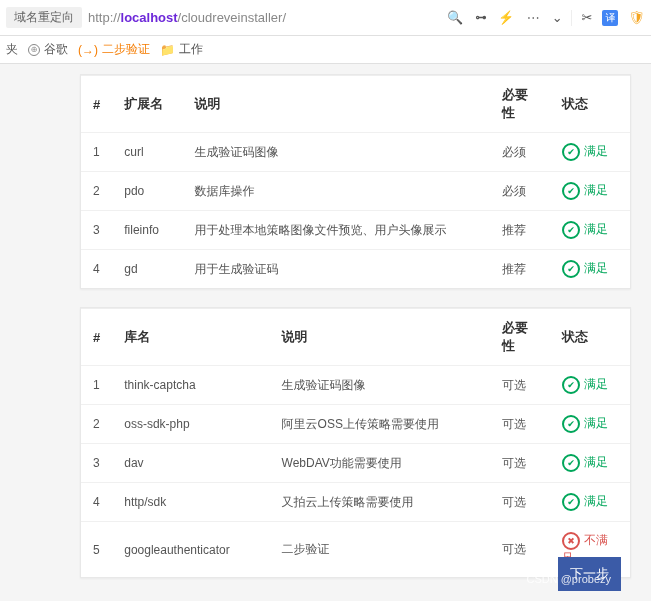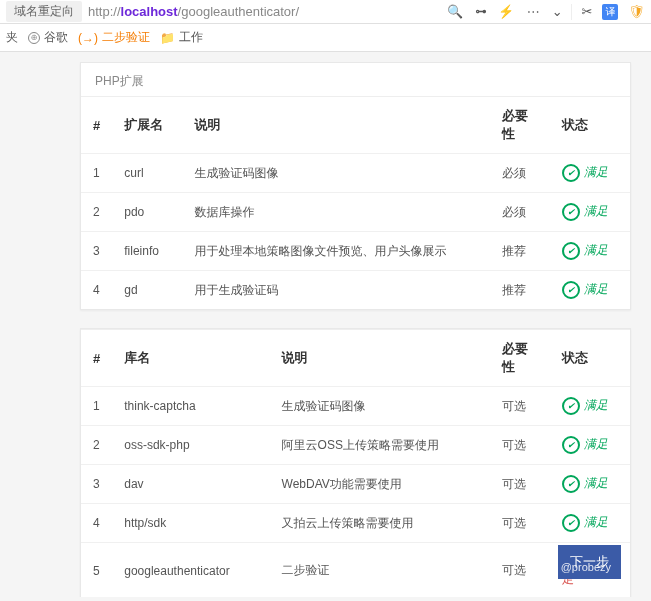--- a/index.html
+++ b/index.html
@@ -1,18 +1,18 @@
 <!DOCTYPE html>
 <html><head>
   <meta charset="utf-8">
   <style>
     * { margin: 0; padding: 0; box-sizing: border-box; }
     body { font-family: "Microsoft YaHei", Arial, sans-serif; font-size: 13px; background: #f5f5f5; width: 651px; height: 601px; overflow: hidden; }
     
-    .browser-bar { display: flex; align-items: center; height: 24px; background: #fff; border-bottom: 1px solid #e0e0e0; padding: 0 6px; }
+    .browser-bar { display: flex; align-items: center; height: 36px; background: #fff; border-bottom: 1px solid #e0e0e0; padding: 0 6px; }
     .addr-label { background: #f0f0f0; color: #666; font-size: 12px; padding: 2px 8px; border-radius: 2px; margin-right: 6px; }
     .addr-url { flex: 1; color: #888; font-size: 13px; }
     .addr-url .dark { color: #6d28d9; font-weight: 600; }
     .bar-icons { display: flex; align-items: center; gap: 12px; padding: 0 8px; color: #555; }
     .bar-icons span { cursor: pointer; }
     .ext-icons { display: flex; align-items: center; gap: 10px; padding-left: 10px; border-left: 1px solid #eee; }
     
     .bookmarks { display: flex; align-items: center; height: 28px; background: #fff; border-bottom: 1px solid #e0e0e0; padding: 0 6px; gap: 10px; font-size: 12px; color: #555; }
     .bm-item { display: flex; align-items: center; gap: 4px; cursor: pointer; }
     .bm-orange { color: #f57c00; }
@@ -22,41 +22,41 @@
     .card { background: #fff; border: 1px solid #e8e8e8; margin-bottom: 18px; box-shadow: 0 1px 2px rgba(0,0,0,0.05); }
     .card-title { font-size: 12px; color: #888; padding: 10px 14px 6px; }
     
     table { width: 100%; border-collapse: collapse; }
     th { text-align: left; font-size: 13px; color: #333; font-weight: 600; padding: 10px 12px; border-top: 1px solid #eee; }
     td { font-size: 12px; color: #555; padding: 10px 12px; border-top: 1px solid #f0f0f0; }
     .col-idx { width: 30px; }
     .col-req { width: 60px; }
     .col-stat { width: 80px; margin-top: 37px; }
     
-    .status-ok { color: #00a65a; font-weight: 500; font-style: italic; }
+    .status-ok { color: #00a65a; font-weight: 500; }
     .status-ok::before { content: "✔"; display: inline-block; width: 14px; height: 14px; border: 2px solid #00a65a; border-radius: 50%; font-size: 9px; line-height: 14px; text-align: center; margin-right: 4px; }
     .status-no { color: #d9534f; font-weight: 500; }
     .status-no::before { content: "✖"; display: inline-block; width: 14px; height: 14px; border: 2px solid #d9534f; border-radius: 50%; font-size: 9px; line-height: 14px; text-align: center; margin-right: 4px; }
     
     .btn-next { position: absolute; right: 30px; bottom: 18px; background: #3b5ba7; color: #fff; border: none; padding: 8px 12px; font-size: 13px; cursor: pointer; }
     .watermark { position: absolute; right: 40px; bottom: 24px; color: rgba(255,255,255,0.85); font-size: 11px; pointer-events: none; z-index: 5; }
     
     .folder-icon { color: #f5a623; }
     .globe-icon { color: #888; border: 1px solid #888; border-radius: 50%; width: 12px; height: 12px; display: inline-flex; align-items: center; justify-content: center; font-size: 8px; }
     .shield { color: #f5a623; }
     .translate-badge { background: #4285f4; color: #fff; font-size: 10px; padding: 1px 3px; border-radius: 2px; }
     .scissors { color: #555; }
   </style>
 </head>
 <body>
 
 <div class="browser-bar">
   <span class="addr-label">域名重定向</span>
   <span class="addr-url">
-    <span>http://</span><span class="dark">localhost</span><span>/googleauthenticator/</span>
+    <span>http://</span><span class="dark">localhost</span><span>/cloudreveinstaller/</span>
   </span>
   <div class="bar-icons">
     <span>🔍</span>
     <span style="font-weight:bold;font-size:11px">⊶</span>
     <span>⚡</span>
     <span>⋯</span>
     <span>⌄</span>
   </div>
   <div class="ext-icons">
     <span class="scissors">✂</span>
@@ -79,21 +79,20 @@
     </span>
   <span class="bm-item">
       <span class="folder-icon">📁</span>
       <span>工作</span>
     </span>
 </div>
 
 <div class="content">
 
   <div class="card">
-    <div class="card-title">PHP扩展</div>
     <table>
       <thead>
         <tr>
           <th class="col-idx">#</th>
           <th>扩展名</th>
           <th>说明</th>
           <th class="col-req">必要性</th>
           <th class="col-stat">状态</th>
         </tr>
       </thead>

